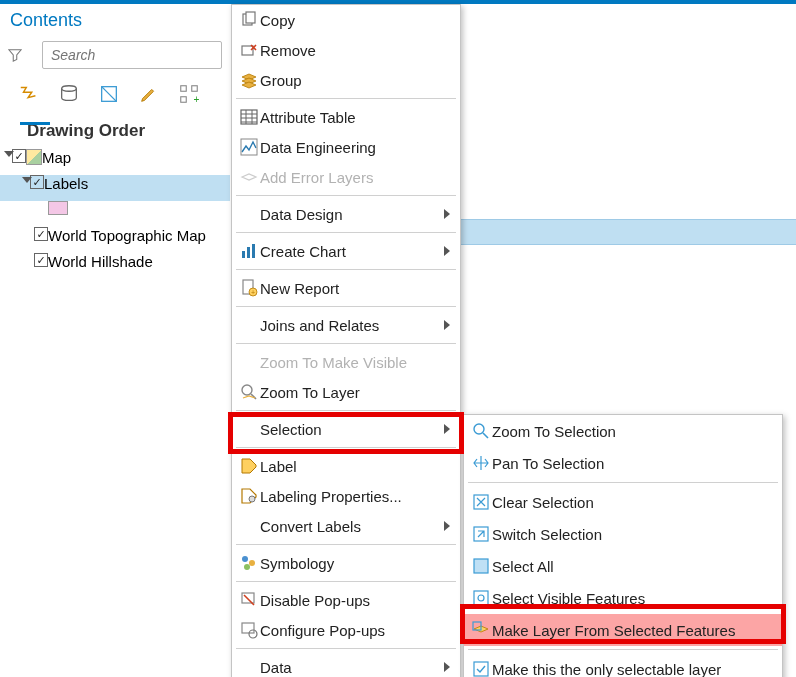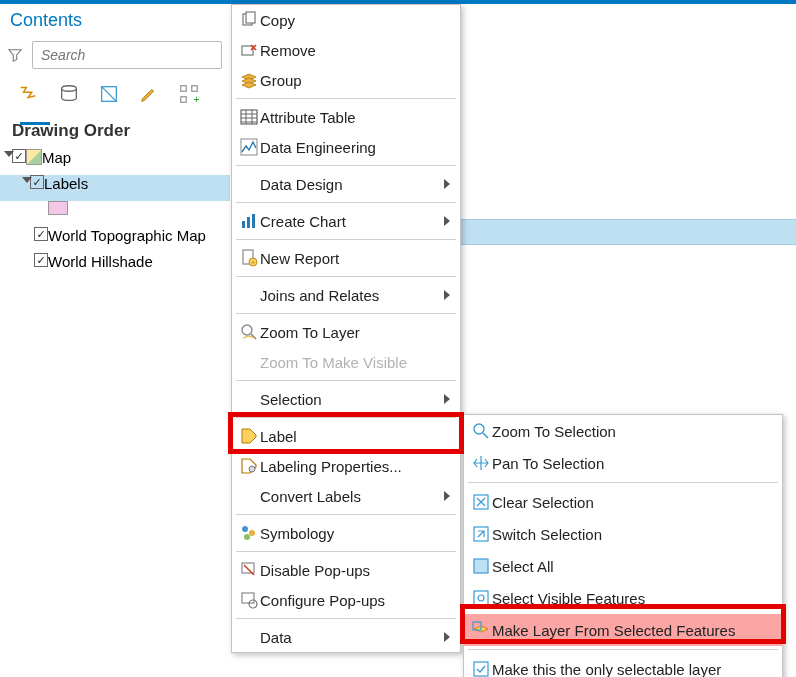--- a/index.html
+++ b/index.html
@@ -1,28 +1,28 @@
 <!DOCTYPE html>
 <html><head>
 <meta charset="utf-8">
 <style>
   * { box-sizing: border-box; margin: 0; padding: 0; font-family: "Segoe UI", Arial, sans-serif; }
   body { width: 796px; height: 677px; background: #fff; position: relative; overflow: hidden; }
   .topbar { height: 4px; background: #0079c1; }
   .panel { position: absolute; top: 4px; left: 0; width: 230px; height: 539px; }
   .panel-title { color: #0079c1; font-size: 18px; padding: 6px 10px 6px 10px; }
-  .search-row { display: flex; align-items: center; padding: 4px 8px; gap: 10px; }
+  .search-row { display: flex; align-items: center; padding: 4px 8px; gap: 20px; }
   .funnel { width: 14px; height: 14px; display:inline-block; }
   .search-box { flex: 1; border: 1px solid #b9b9b9; border-radius: 2px; height: 28px; display:flex; align-items:center; padding: 0 8px; width: 100%; }
   .search-box input { border: none; outline: none; width: 100%; font-size: 14px; color: #999; font-style: italic; background: transparent; }
   .toolbar { display: flex; gap: 14px; padding: 8px 12px 0 16px; align-items:center; }
   .tool { width: 26px; height: 26px; display:flex; align-items:center; justify-content:center; }
   .tool svg { width: 22px; height: 22px; }
   .tool-underline { position:absolute; top: 118px; left: 20px; width: 30px; height: 3px; background:#0079c1; }
-  .section-heading { font-weight: 600; font-size: 17px; padding: 14px 0 8px 12px; color: #333; }
+  .section-heading { font-weight: 600; font-size: 17px; padding: 14px 0 8px 12px; color: #333; margin-left: 15px; }
   .tree { font-size: 15px; }
   .tree-row { display:flex; align-items:flex-start; height: 26px; padding-left: 6px; }
   .tree-row.selected { background: #bfdff2; }
   .tri { width: 0; height: 0; border-top: 5px solid transparent; border-bottom: 5px solid transparent; border-left: 6px solid #555; display:inline-block; }
   .tri.open { transform: rotate(90deg); }
   .chk { width: 14px; height: 14px; border: 1px solid #666; display:inline-flex; align-items:center; justify-content:center; font-size:11px; line-height:1; }
   .chk::after { content: "✓"; font-size: 11px; color:#222; }
   .map-icon { width: 16px; height: 16px; background: linear-gradient(135deg,#ffe9a0 50%,#a9d0a0 50%); border:1px solid #999; }
   .swatch { width: 20px; height: 14px; background:#f4c7e6; border:1px solid #999; margin-left: 42px; }
   .indent { width: 18px; display:inline-block; }
@@ -173,20 +173,28 @@
     </div>
   <div class="menu-item">
       <span class="icn">
         <svg viewBox="0 0 18 18">
           <path d="M2 14l4-6 3 4 4-8 3 6" fill="none" stroke="#2a7ab0" stroke-width="1.4"></path>
           <rect x="1" y="1" width="16" height="16" fill="none" stroke="#888" stroke-width="1"></rect>
         </svg>
       </span>
       <span class="lbl">Data Engineering</span>
     </div>
+  <div class="menu-item disabled">
+      <span class="icn">
+        <svg viewBox="0 0 18 18">
+          <path d="M2 9l7-3 7 3-7 3z" fill="none" stroke="#ccc" stroke-width="1.2"></path>
+        </svg>
+      </span>
+      <span class="lbl">Add Error Layers</span>
+    </div>
   <div class="sep"></div>
   <div class="menu-item">
       <span class="icn"></span>
       <span class="lbl">Data Design</span>
       <span class="arrow"></span>
     </div>
   <div class="sep"></div>
   <div class="menu-item">
       <span class="icn">
         <svg viewBox="0 0 18 18">
@@ -209,34 +217,34 @@
       </span>
       <span class="lbl">New Report</span>
     </div>
   <div class="sep"></div>
   <div class="menu-item">
       <span class="icn"></span>
       <span class="lbl">Joins and Relates</span>
       <span class="arrow"></span>
     </div>
   <div class="sep"></div>
+  <div class="menu-item disabled">
+      <span class="icn"></span>
+      <span class="lbl">Zoom To Make Visible</span>
+    </div>
   <div class="menu-item">
       <span class="icn">
         <svg viewBox="0 0 18 18">
           <circle cx="7" cy="7" r="5" fill="none" stroke="#888" stroke-width="1.4"></circle>
           <path d="M11 11l5 5" stroke="#888" stroke-width="1.6"></path>
           <path d="M3 15l6-2 6 2" fill="none" stroke="#e8b040" stroke-width="1.2"></path>
         </svg>
       </span>
       <span class="lbl">Zoom To Layer</span>
     </div>
-  <div class="menu-item disabled">
-      <span class="icn"></span>
-      <span class="lbl">Zoom To Make Visible</span>
-    </div>
   <div class="sep"></div>
   <div class="menu-item">
       <span class="icn"></span>
       <span class="lbl">Selection</span>
       <span class="arrow"></span>
     </div>
   <div class="sep"></div>
   <div class="menu-item">
       <span class="icn">
         <svg viewBox="0 0 18 18">

